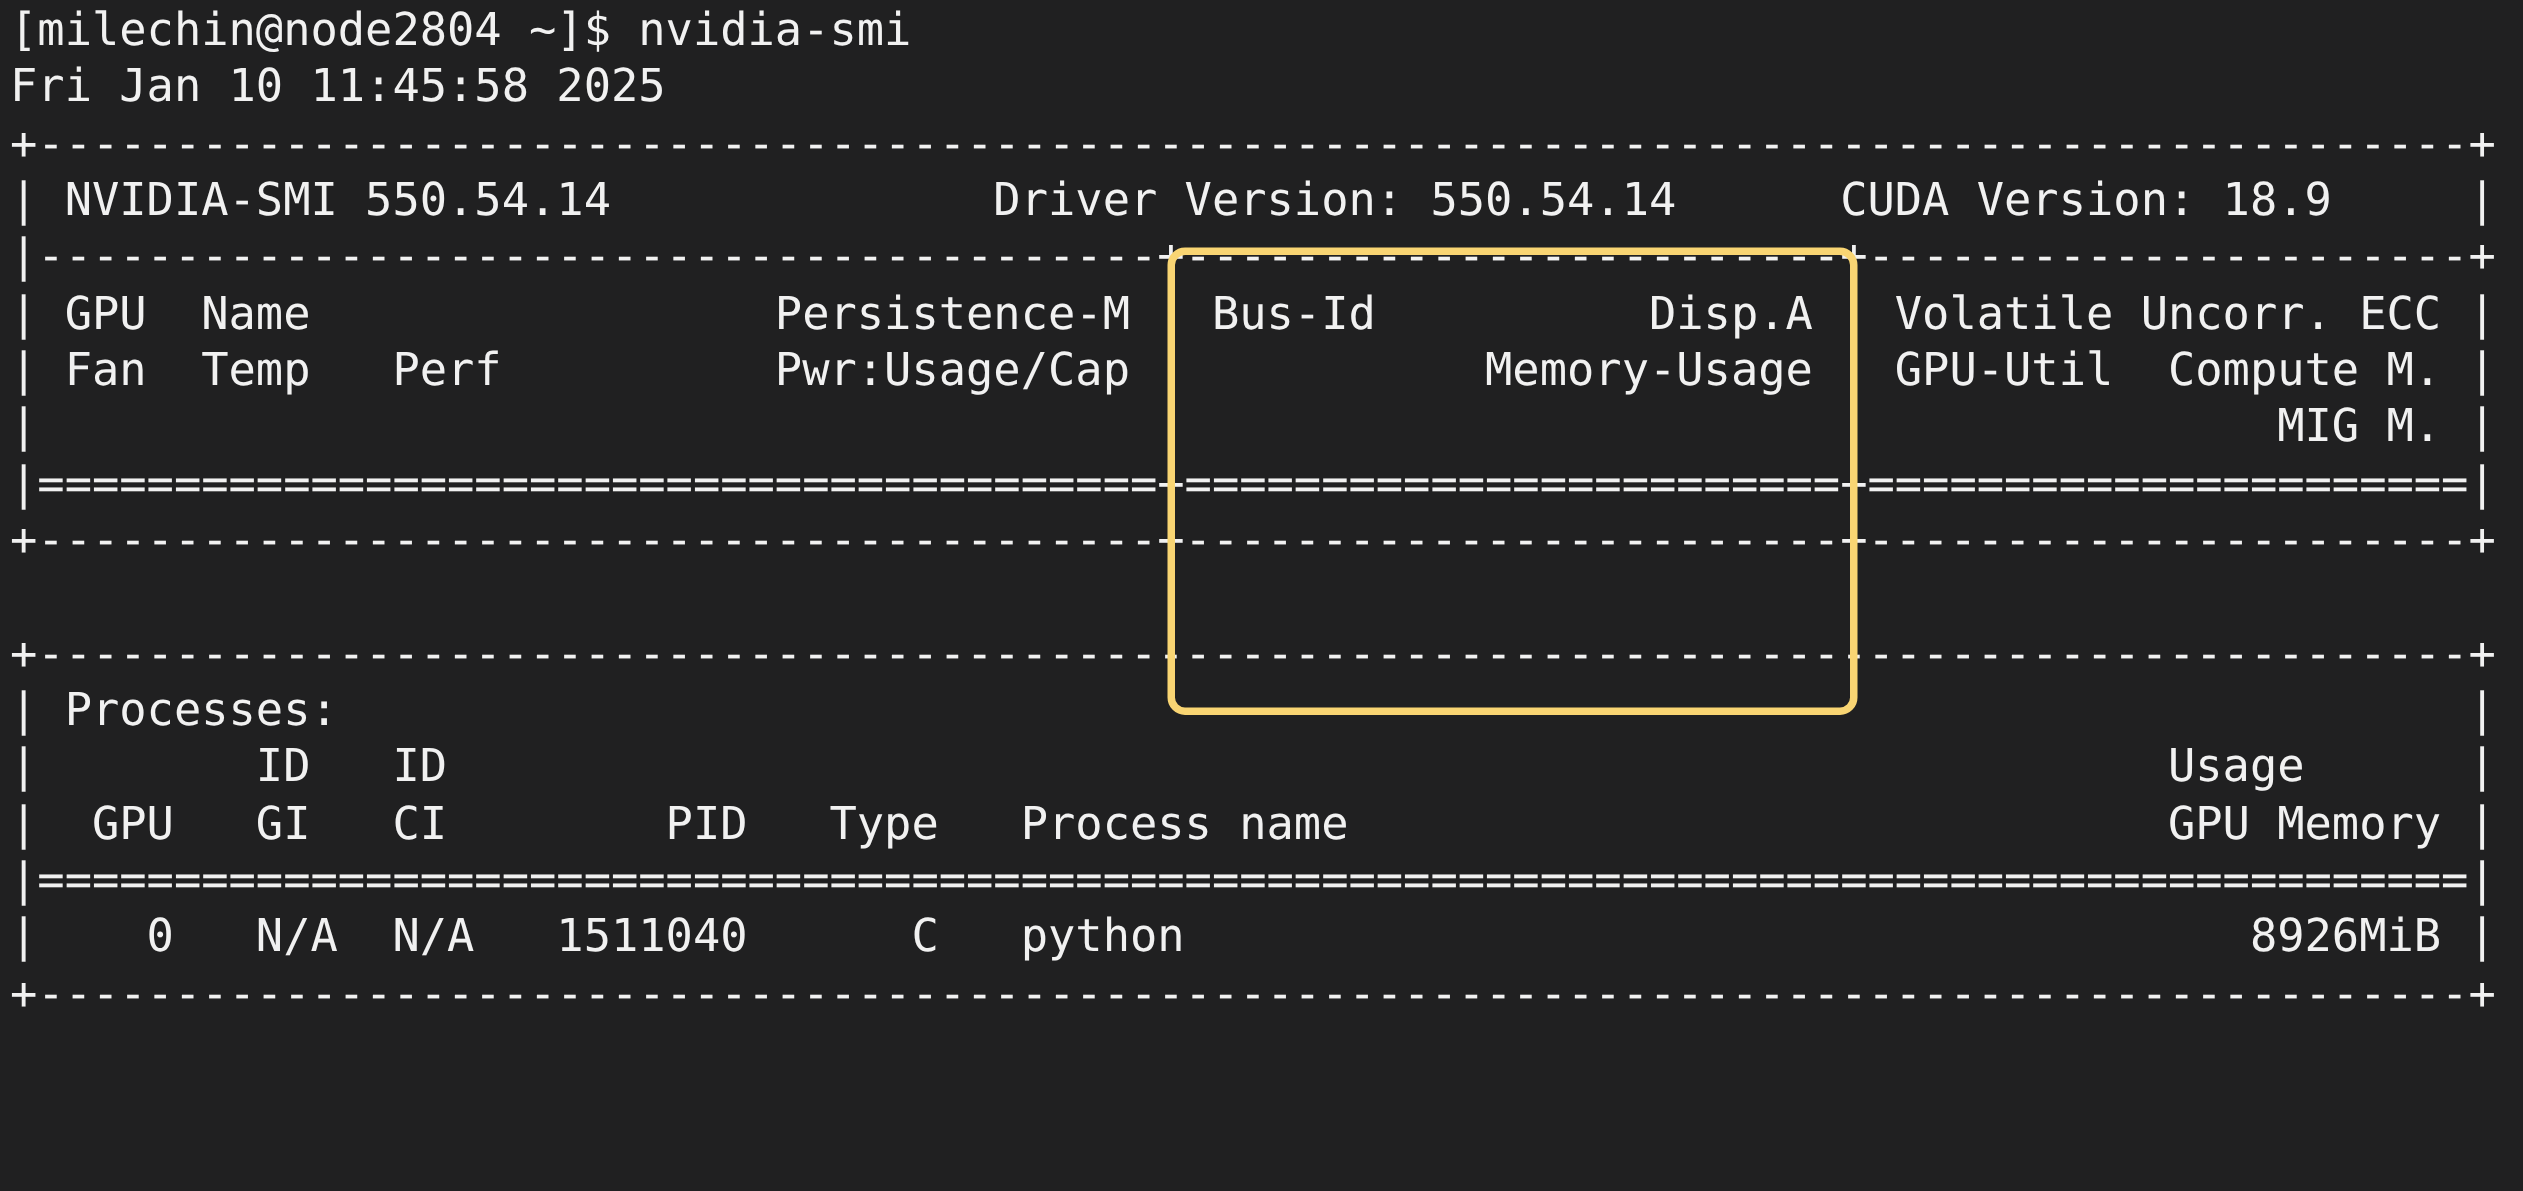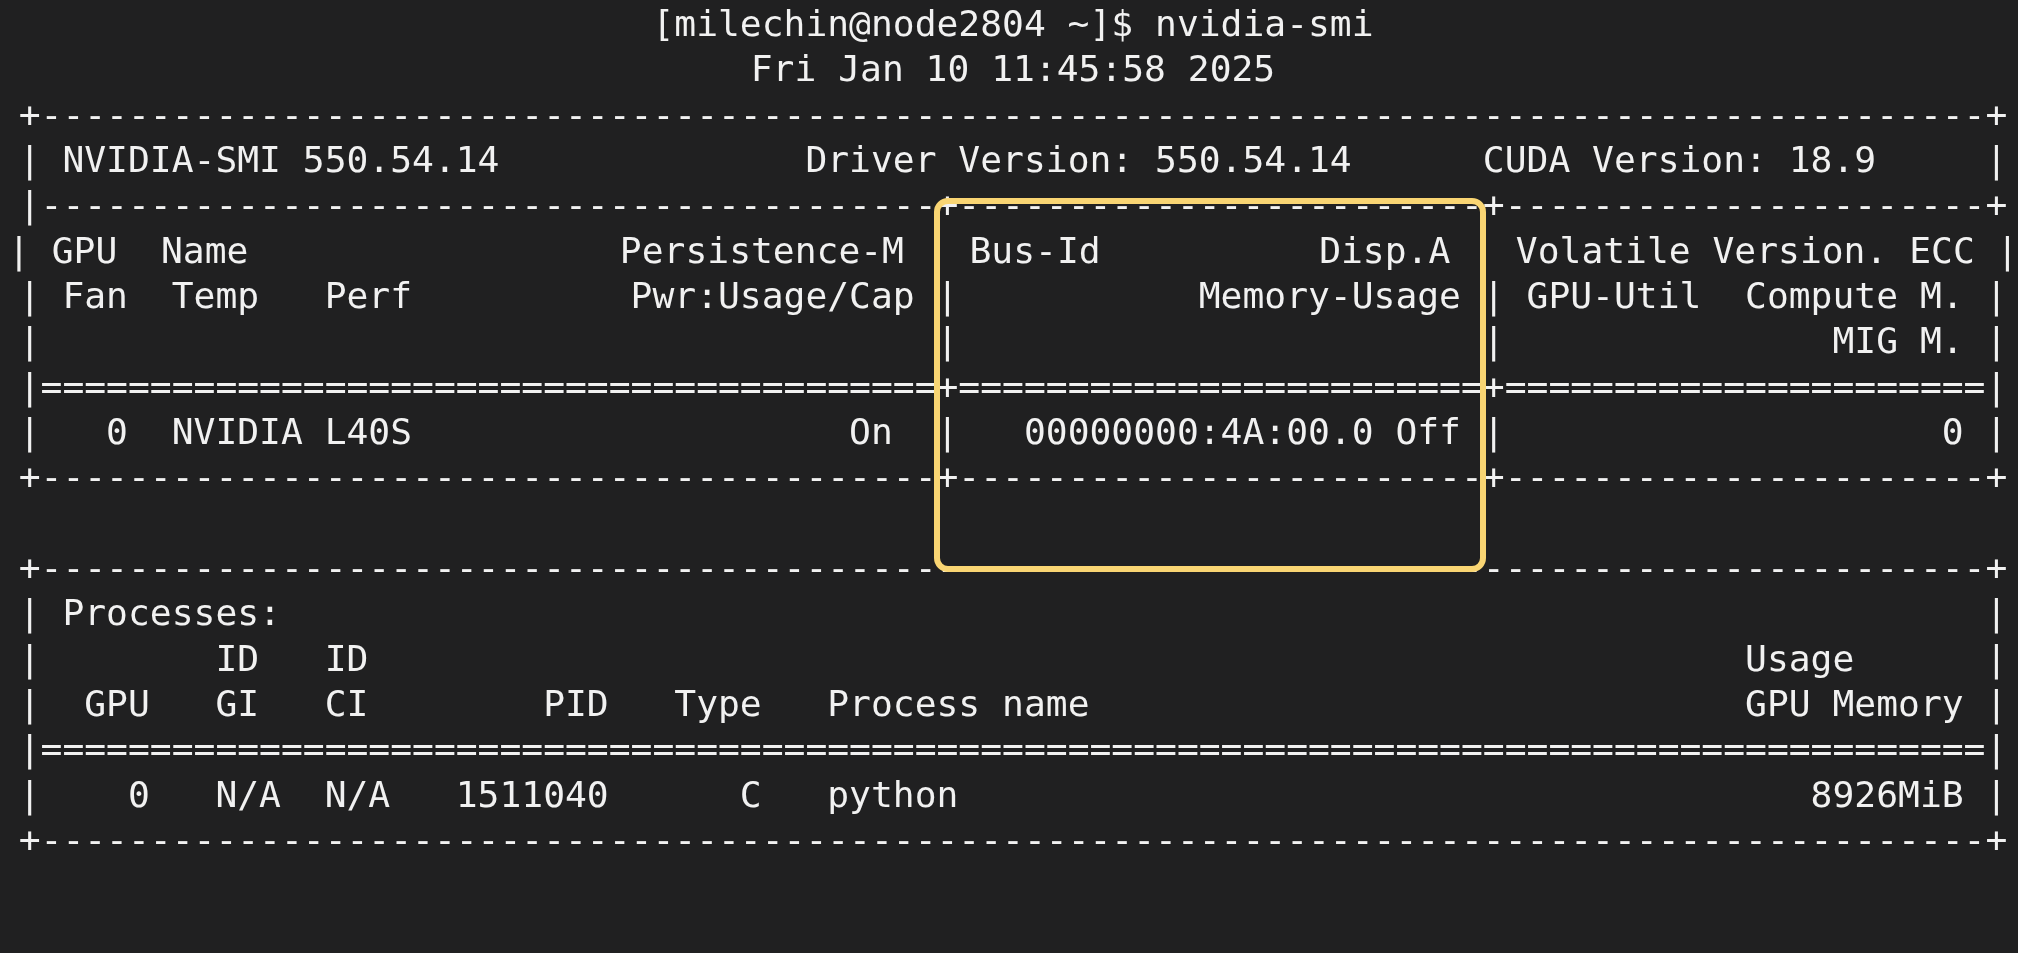--- a/index.html
+++ b/index.html
@@ -14,21 +14,20 @@
   }
   .terminal {
     position: relative;
     width: 2018px;
     height: 953px;
     box-sizing: border-box;
     padding: 1px 0 0 8px;
     font-family: "DejaVu Sans Mono", "Liberation Mono", monospace;
     font-size: 36.3px;
     font-weight: 500;
-    text-align: center;
   }
   .line {
     white-space: pre;
     height: 45.33px;
     line-height: 45.33px;
     letter-spacing: 0;
   }
   .highlight-box {
     position: absolute;
     left: 934px;
@@ -44,25 +43,24 @@
 </head>
 <body>
 
 <div class="terminal" style="background-color: rgb(32, 32, 33); color: rgb(241, 241, 241);">
 
   <div class="line">[milechin@node2804 ~]$ nvidia-smi</div>
   <div class="line">Fri Jan 10 11:45:58 2025</div>
   <div class="line">+-----------------------------------------------------------------------------------------+</div>
   <div class="line">| NVIDIA-SMI 550.54.14              Driver Version: 550.54.14      CUDA Version: 18.9     |</div>
   <div class="line">|-----------------------------------------+------------------------+----------------------+</div>
-  <div class="line">| GPU  Name                 Persistence-M | Bus-Id          Disp.A | Volatile Version. ECC |</div>
+  <div class="line">| GPU  Name                 Persistence-M | Bus-Id          Disp.A | Volatile Uncorr. ECC |</div>
   <div class="line">| Fan  Temp   Perf          Pwr:Usage/Cap |           Memory-Usage | GPU-Util  Compute M. |</div>
   <div class="line">|                                         |                        |               MIG M. |</div>
   <div class="line">|=========================================+========================+======================|</div>
-  <div class="line">|   0  NVIDIA L40S                    On  |   00000000:4A:00.0 Off |                    0 |</div>
   <div class="line">+-----------------------------------------+------------------------+----------------------+</div>
   <div class="line"></div>
   <div class="line">+-----------------------------------------------------------------------------------------+</div>
   <div class="line">| Processes:                                                                              |</div>
   <div class="line">|        ID   ID                                                               Usage      |</div>
   <div class="line">|  GPU   GI   CI        PID   Type   Process name                              GPU Memory |</div>
   <div class="line">|=========================================================================================|</div>
   <div class="line">|    0   N/A  N/A   1511040      C   python                                       8926MiB |</div>
   <div class="line">+-----------------------------------------------------------------------------------------+</div>
 

